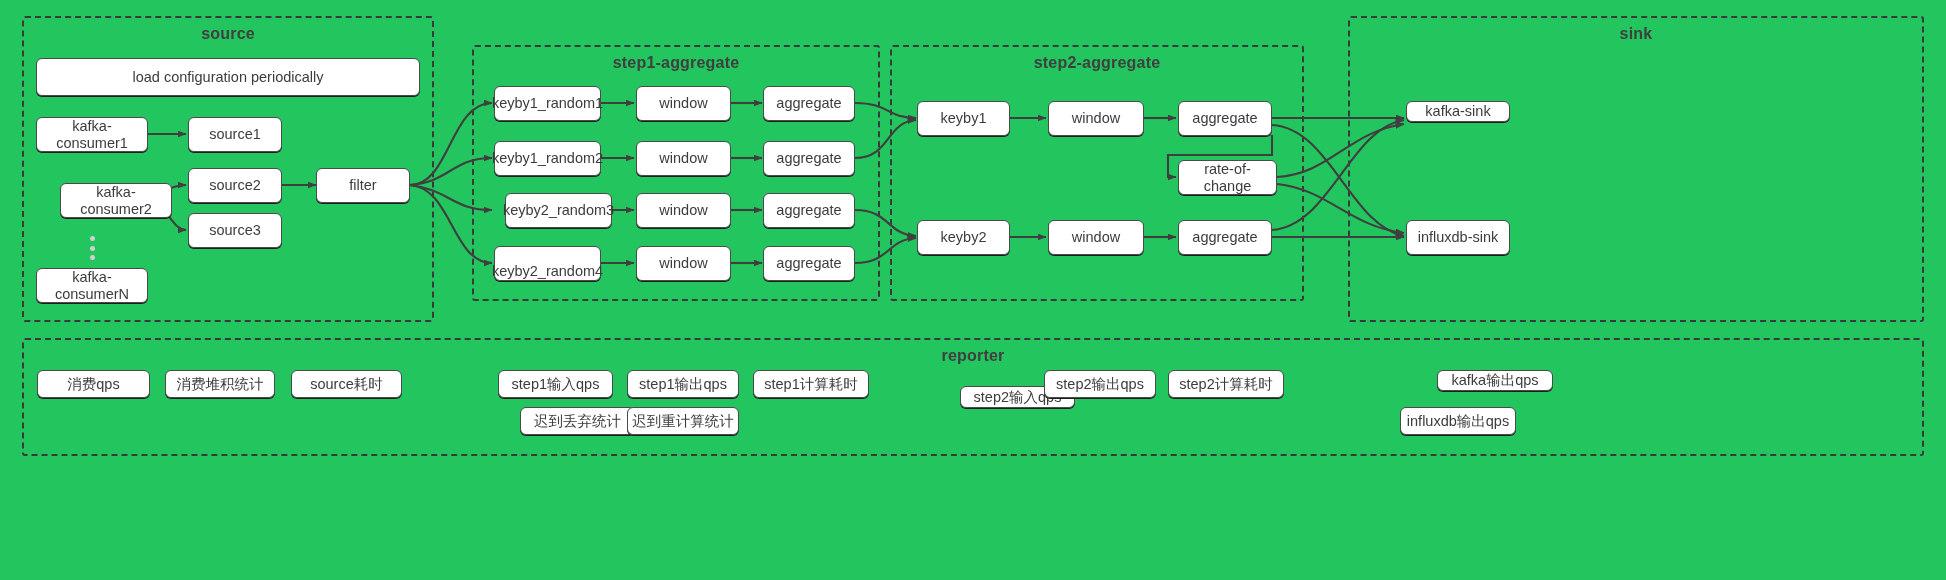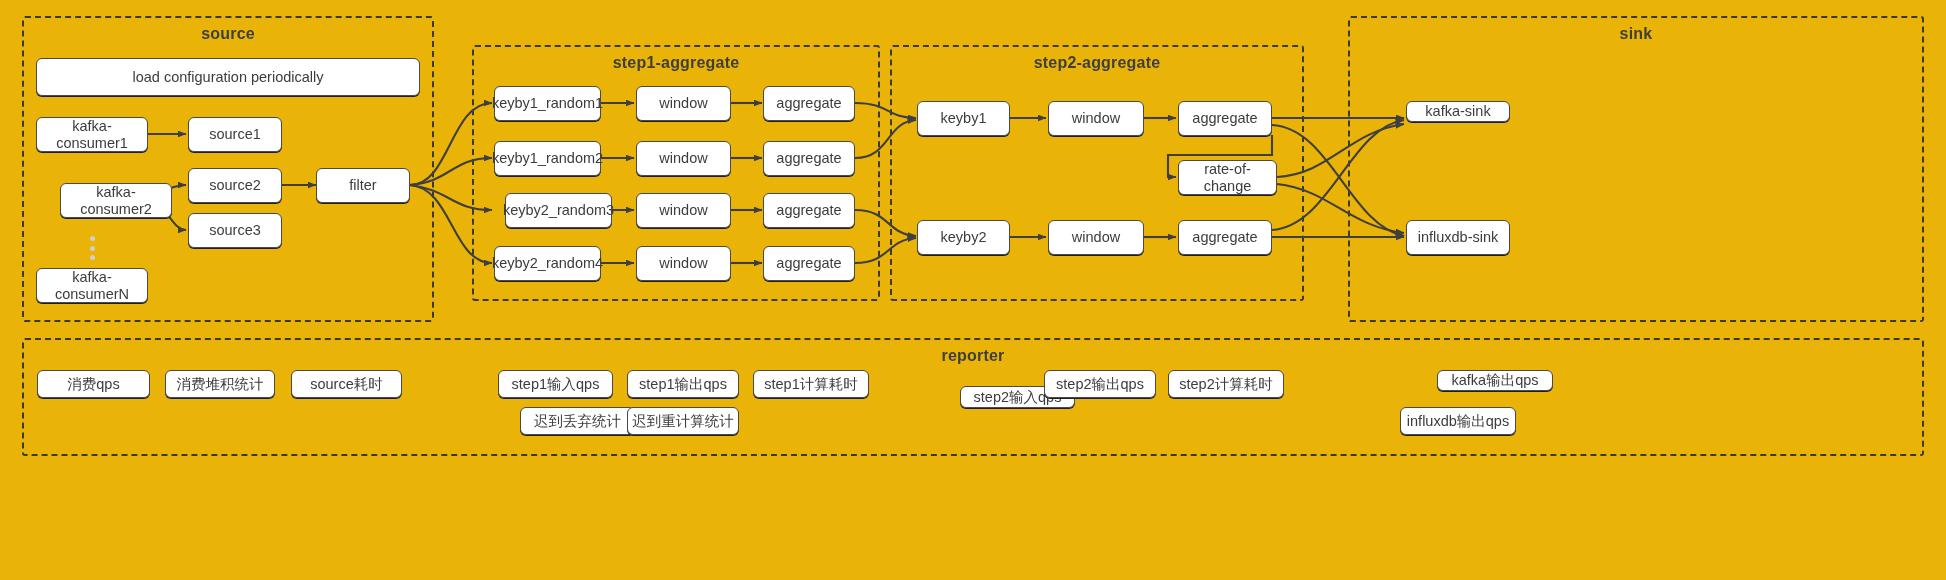--- a/index.html
+++ b/index.html
@@ -6,21 +6,21 @@
   html, body {
     margin: 0; padding: 0;
     background: #000000;
     width: 1946px; height: 580px;
     overflow: hidden;
     font-family: "Liberation Sans", "DejaVu Sans", sans-serif;
   }
   #stage {
     position: relative;
     width: 1946px; height: 580px;
-    background: #eab308;
+    background: #22c55e;
   }
   svg.edges {
     position: absolute; left: 0; top: 0;
     width: 1946px; height: 580px;
     pointer-events: none;
     z-index: 5;
   }
   .group {
     position: absolute;
     border: 2px dashed #3a3a3a;
@@ -179,21 +179,21 @@
 
   <div class="node" style="left:494px; top:86px; width:107px; height:35px;">
     <span>keyby1_random1</span>
   </div>
   <div class="node" style="left:494px; top:141px; width:107px; height:35px;">
     <span>keyby1_random2</span>
   </div>
   <div class="node" style="left:505px; top:193px; width:107px; height:35px;">
     <span>keyby2_random3</span>
   </div>
-  <div class="node" style="left:494px; top:246px; width:107px; height:35px;">
+  <div class="node" style="left:494px; top:246px; width:107px; height:35px;align-items:flex-end;">
     <span>keyby2_random4</span>
   </div>
 
   <div class="node" style="left:636px; top:86px; width:95px; height:35px;">
     <span>window</span>
   </div>
   <div class="node" style="left:636px; top:141px; width:95px; height:35px;">
     <span>window</span>
   </div>
   <div class="node" style="left:636px; top:193px; width:95px; height:35px;">

